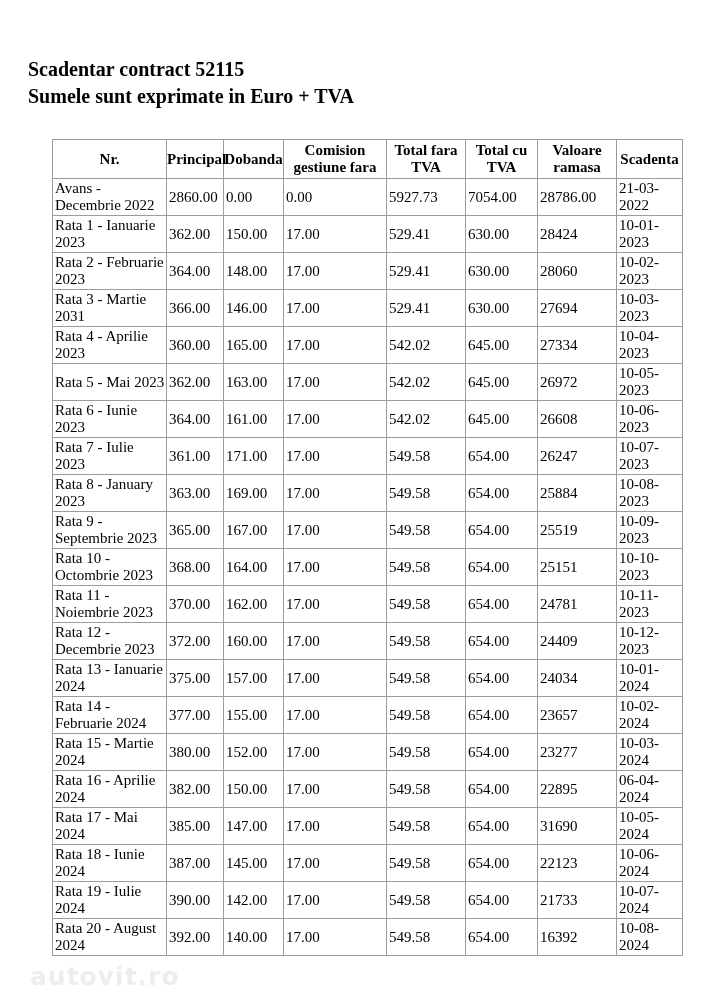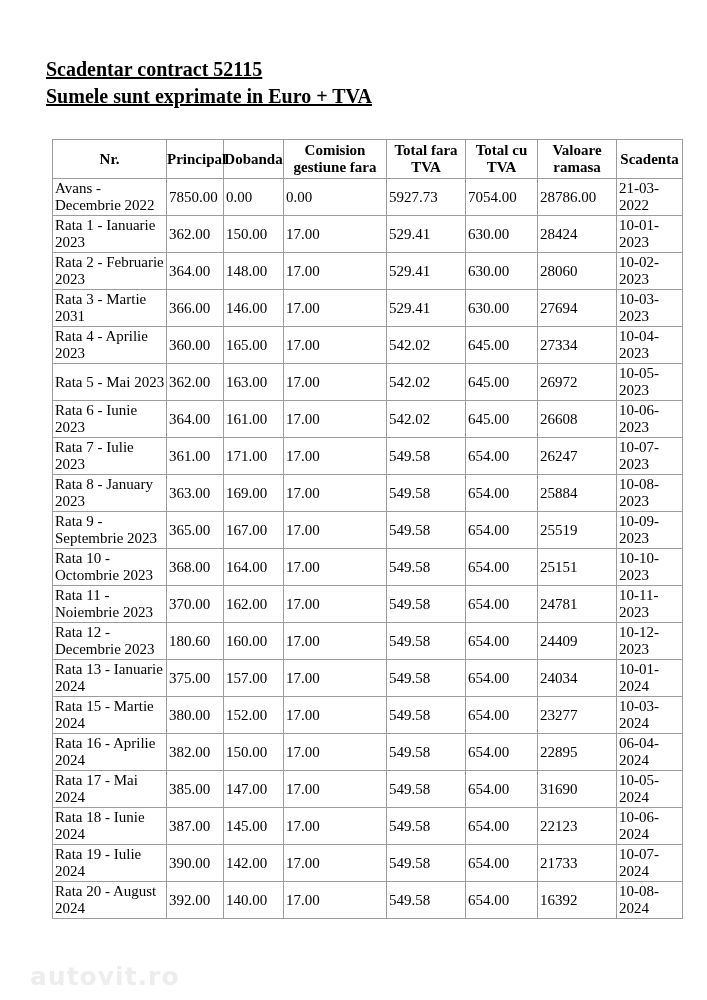--- a/index.html
+++ b/index.html
@@ -11,21 +11,21 @@
     color: #000000;
   }
   .page {
     position: relative;
     width: 707px; height: 1000px;
     overflow: hidden;
     background: #ffffff;
   }
   .title-block {
     position: absolute;
-    left: 46px; top: 56px; text-decoration: underline;
+    left: 28px; top: 56px;
   }
   .title-line {
     font-weight: bold;
     font-size: 20px;
     line-height: 27px;
     white-space: nowrap;
   }
   table.schedule {
     position: absolute;
     left: 52px; top: 127px;
@@ -90,21 +90,21 @@
           <th>Comision gestiune fara</th>
           <th>Total fara TVA</th>
           <th>Total cu TVA</th>
           <th>Valoare ramasa</th>
           <th>Scadenta</th>
         </tr>
     </thead>
     <tbody id="table-body">
         <tr>
           <td>Avans - Decembrie 2022</td>
-          <td>7850.00</td>
+          <td>2860.00</td>
           <td>0.00</td>
           <td>0.00</td>
           <td>5927.73</td>
           <td>7054.00</td>
           <td>28786.00</td>
           <td>21-03-2022</td>
         </tr>
         <tr>
           <td>Rata 1 - Ianuarie 2023</td>
           <td>362.00</td>
@@ -210,39 +210,49 @@
           <td>370.00</td>
           <td>162.00</td>
           <td>17.00</td>
           <td>549.58</td>
           <td>654.00</td>
           <td>24781</td>
           <td>10-11-2023</td>
         </tr>
         <tr>
           <td>Rata 12 - Decembrie 2023</td>
-          <td>180.60</td>
+          <td>372.00</td>
           <td>160.00</td>
           <td>17.00</td>
           <td>549.58</td>
           <td>654.00</td>
           <td>24409</td>
           <td>10-12-2023</td>
         </tr>
         <tr>
           <td>Rata 13 - Ianuarie 2024</td>
           <td>375.00</td>
           <td>157.00</td>
           <td>17.00</td>
           <td>549.58</td>
           <td>654.00</td>
           <td>24034</td>
           <td>10-01-2024</td>
         </tr>
         <tr>
+          <td>Rata 14 - Februarie 2024</td>
+          <td>377.00</td>
+          <td>155.00</td>
+          <td>17.00</td>
+          <td>549.58</td>
+          <td>654.00</td>
+          <td>23657</td>
+          <td>10-02-2024</td>
+        </tr>
+        <tr>
           <td>Rata 15 - Martie 2024</td>
           <td>380.00</td>
           <td>152.00</td>
           <td>17.00</td>
           <td>549.58</td>
           <td>654.00</td>
           <td>23277</td>
           <td>10-03-2024</td>
         </tr>
         <tr>

